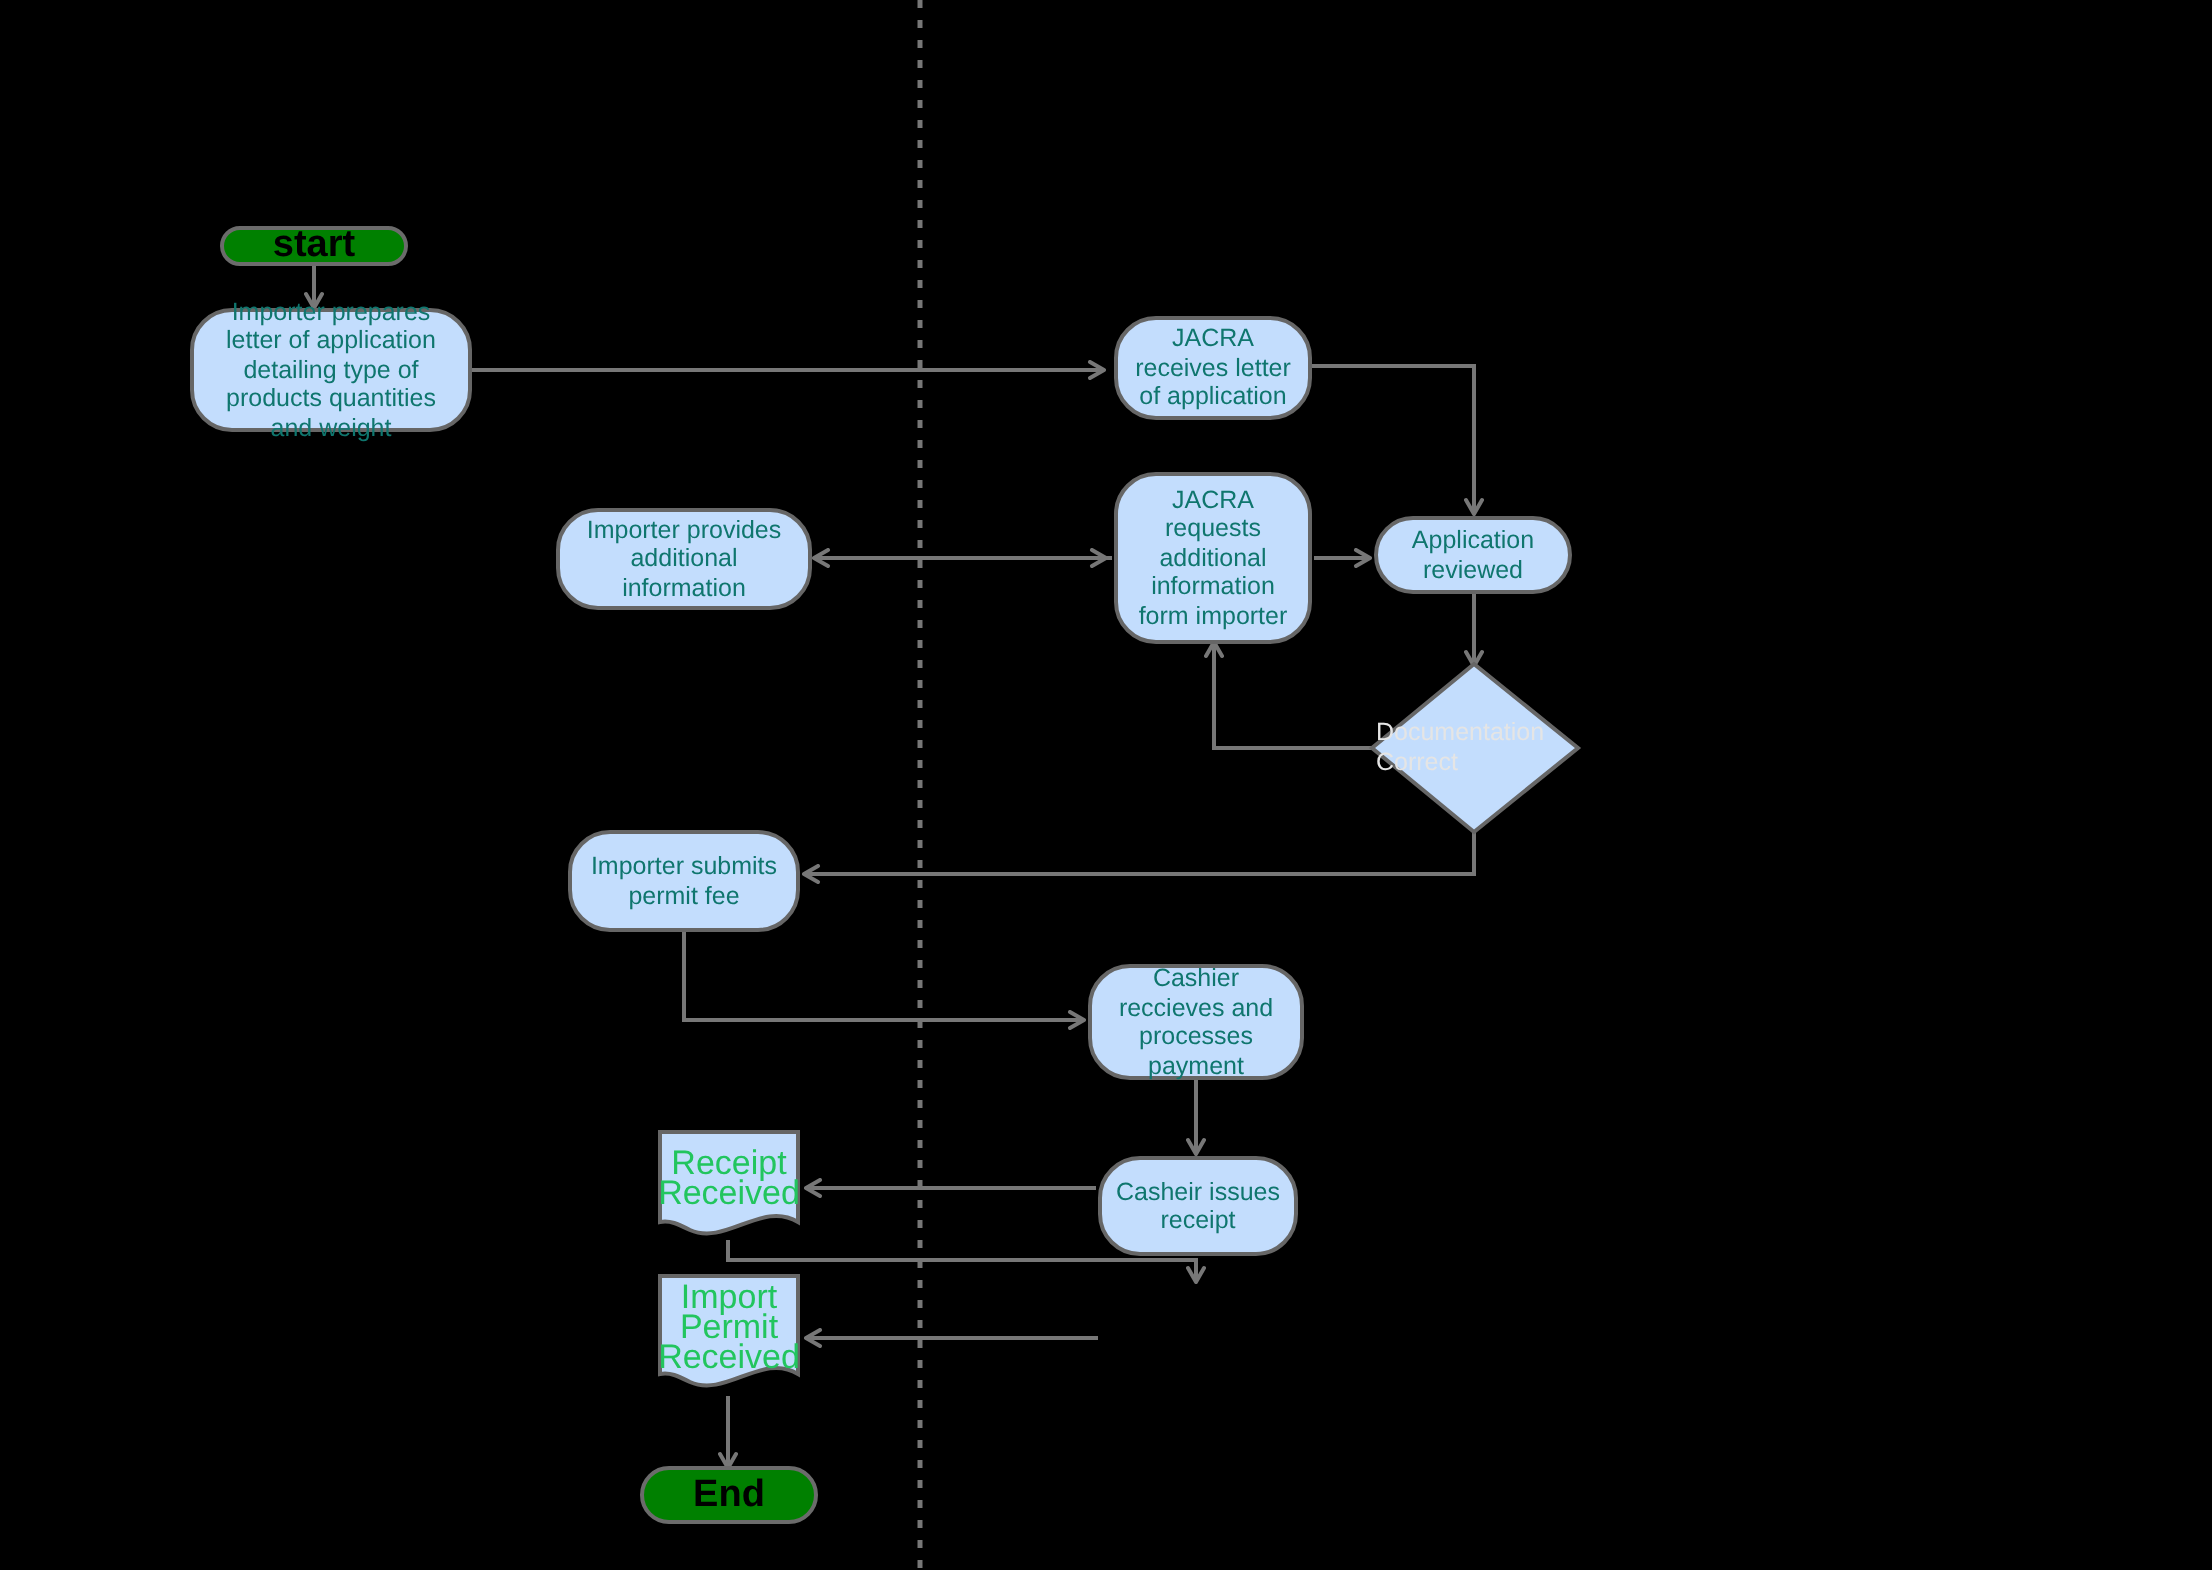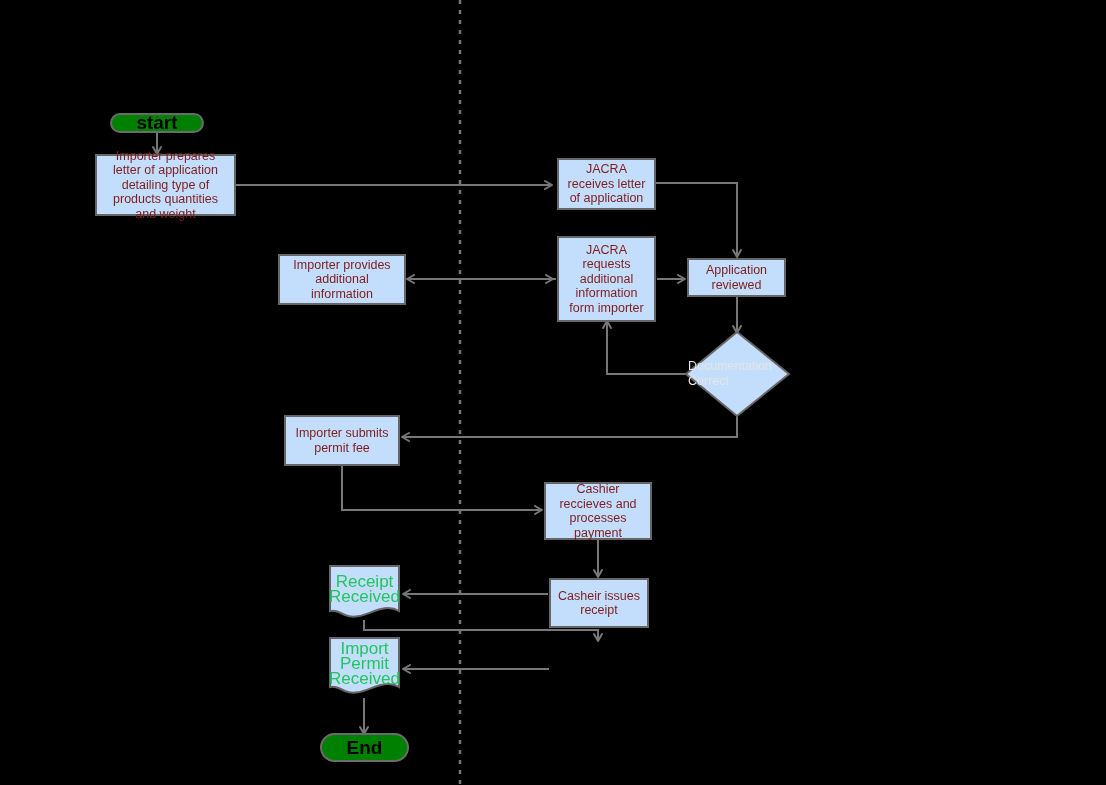--- a/index.html
+++ b/index.html
@@ -1,20 +1,20 @@
 <!DOCTYPE html>
 <html><head>
 <meta charset="utf-8">
 <style>
   html,body{margin:0;padding:0;background:#000;}
   #canvas{position:relative;width:1106px;height:785px;background:#000;
           font-family:"Liberation Sans","DejaVu Sans",sans-serif;overflow:hidden;}
   svg#wires{position:absolute;left:0;top:0;width:1106px;height:785px;}
   .node{position:absolute;box-sizing:border-box;display:flex;align-items:center;
-        justify-content:center;text-align:center;color:#7f1d1d;}
+        justify-content:center;text-align:center;color:#0f766e;border-radius:21px;}
   .proc{background:#c3ddfd;border:2px solid #666666;font-size:12.5px;line-height:14.5px;}
   .term{background:#008000;border:2px solid #6b6b6b;border-radius:22px;
         color:#000;font-weight:bold;font-size:19px;}
   .diamond-label{position:absolute;display:flex;align-items:center;justify-content:center;
         text-align:left;font-size:12.5px;line-height:15px;color:#e5e5e5;}
   .doc{position:absolute;}
   .doc .doctext{position:absolute;left:0;right:0;top:0;display:flex;align-items:center;
         justify-content:center;text-align:center;font-size:17px;line-height:15px;color:#22c55e;}
 </style>
 </head>

